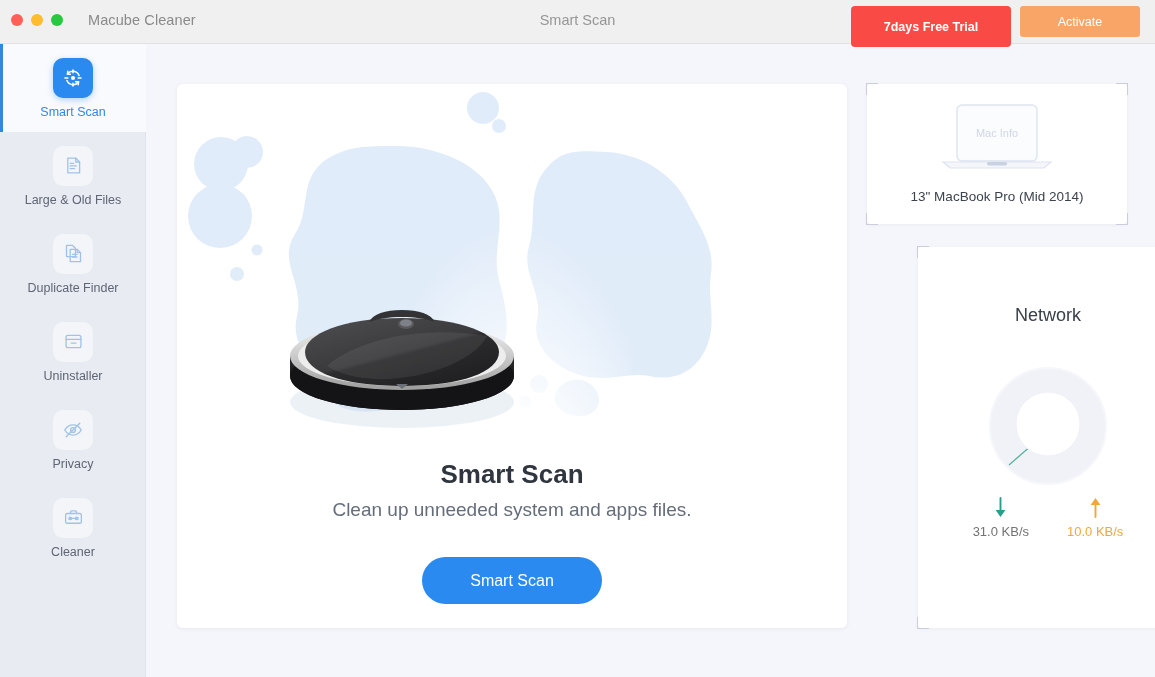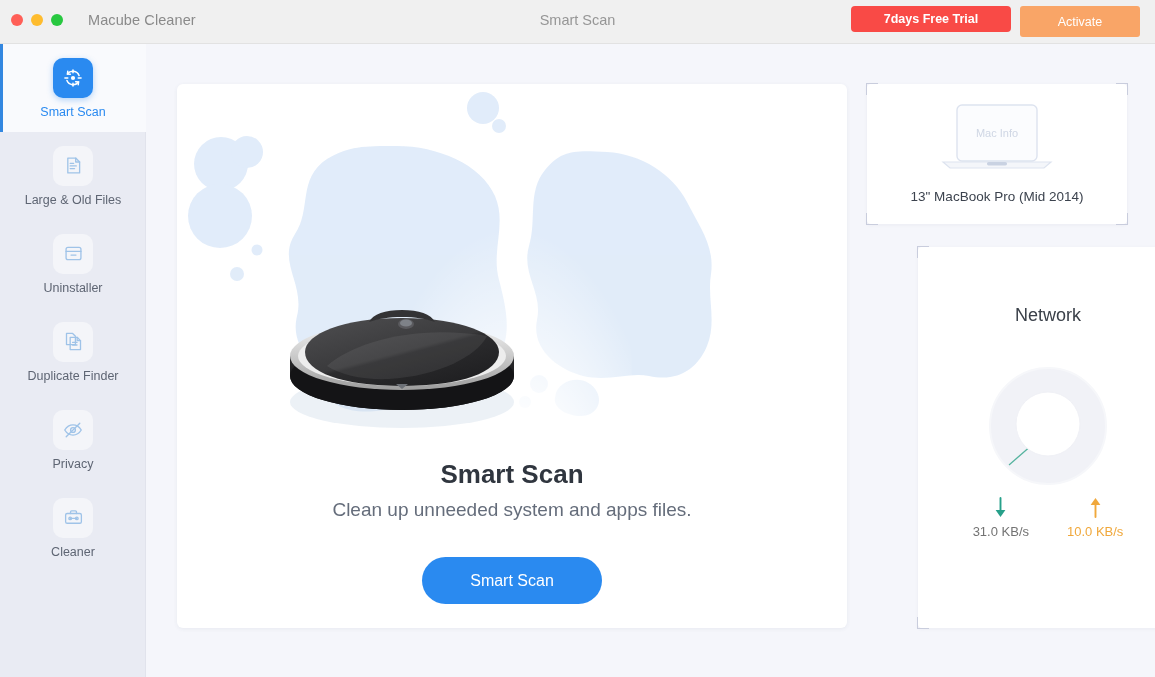--- a/index.html
+++ b/index.html
@@ -34,21 +34,21 @@
   .app-name {
     position: absolute; left: 88px; top: 12px;
     font-size: 14.5px; color: #8a8a8a; letter-spacing: .1px;
   }
   .win-title {
     position: absolute; left: 0; top: 12px; width: 1155px;
     text-align: center; font-size: 14.5px; color: #969696;
   }
   .btn-trial {
     position: absolute; left: 851px; top: 6px;
-    width: 160px; height: 26px; border-radius: 4px;
+    width: 160px; height: 41px; border-radius: 4px;
     background: #f94a46; color: #fff;
     font-size: 12.5px; font-weight: bold;
     display: flex; align-items: center; justify-content: center;
     border: none; cursor: pointer;
     font-family: "Liberation Sans", sans-serif;
   }
   .btn-activate {
     position: absolute; left: 1020px; top: 6px;
     width: 120px; height: 31px; border-radius: 3px;
     background: #f9a567; color: #fff;
@@ -204,38 +204,38 @@
           <path d="M14.5 3.5v4.5h4.5"></path>
           <path d="M8.2 9.5h4 M8.2 12.5h7 M8.2 15.5h5"></path>
         </svg>
       </span>
       <span class="nav-label">Large &amp; Old Files</span>
     </div>
 
     <div class="nav-item">
       <span class="nav-icon">
         <svg width="21" height="21" viewBox="0 0 24 24" fill="none" stroke="#9fc3e8" stroke-width="1.5" stroke-linecap="round" stroke-linejoin="round">
-          <rect x="3.5" y="5" width="17" height="14" rx="2.2"></rect>
-          <path d="M3.5 9.6h17"></path>
-          <path d="M9.2 13.8h5.6"></path>
-        </svg>
-      </span>
-      <span class="nav-label">Uninstaller</span>
-    </div>
-
-    <div class="nav-item">
-      <span class="nav-icon">
-        <svg width="21" height="21" viewBox="0 0 24 24" fill="none" stroke="#9fc3e8" stroke-width="1.5" stroke-linecap="round" stroke-linejoin="round">
           <path d="M4 2.8h7l3.2 3.2v9.5h-10.2z"></path>
           <path d="M8.2 7.2h8l3.8 3.8v10.2h-11.8z"></path>
           <path d="M16.2 7.2v3.8h3.8"></path>
           <path d="M11 13h5 M11 16h5"></path>
         </svg>
       </span>
       <span class="nav-label">Duplicate Finder</span>
+    </div>
+
+    <div class="nav-item">
+      <span class="nav-icon">
+        <svg width="21" height="21" viewBox="0 0 24 24" fill="none" stroke="#9fc3e8" stroke-width="1.5" stroke-linecap="round" stroke-linejoin="round">
+          <rect x="3.5" y="5" width="17" height="14" rx="2.2"></rect>
+          <path d="M3.5 9.6h17"></path>
+          <path d="M9.2 13.8h5.6"></path>
+        </svg>
+      </span>
+      <span class="nav-label">Uninstaller</span>
     </div>
 
     <div class="nav-item">
       <span class="nav-icon">
         <svg width="22" height="22" viewBox="0 0 24 24" fill="none" stroke="#9fc3e8" stroke-width="1.5" stroke-linecap="round" stroke-linejoin="round">
           <path d="M3 12s3.4-5.6 9-5.6 9 5.6 9 5.6-3.4 5.6-9 5.6S3 12 3 12z"></path>
           <circle cx="12" cy="12" r="2.6"></circle>
           <path d="M4.6 19.4 19.4 4.6"></path>
         </svg>
       </span>

